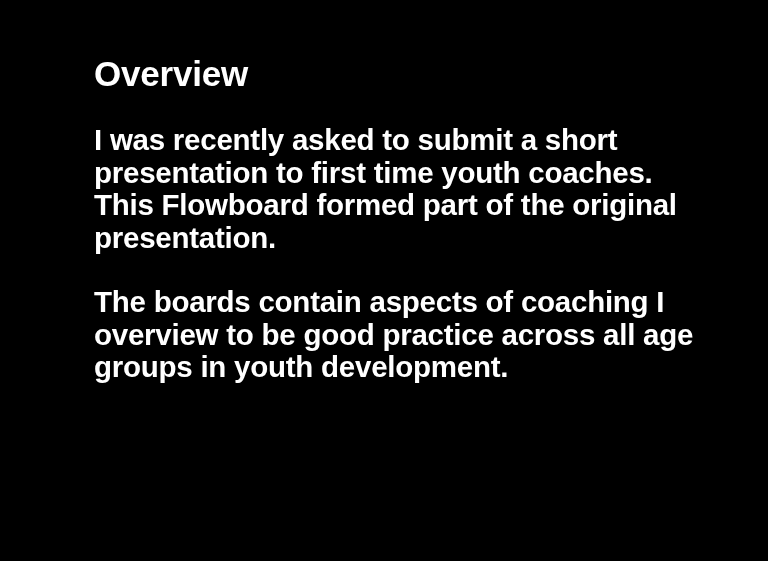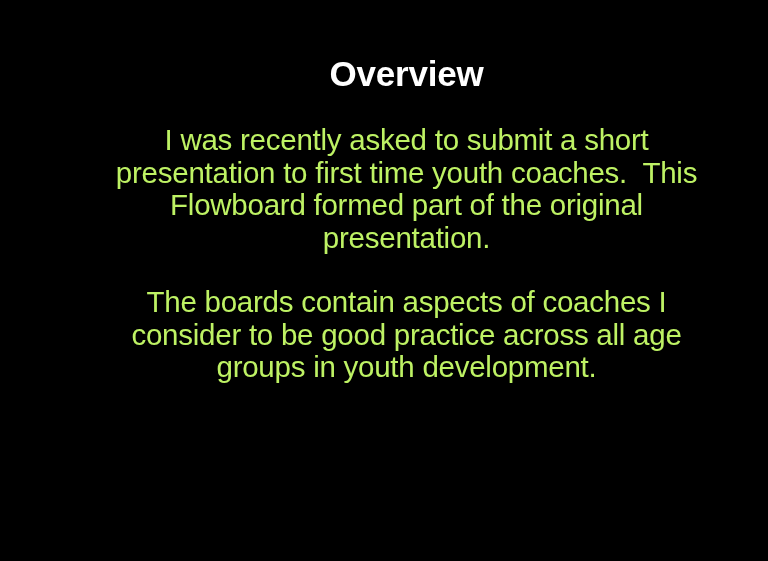--- a/index.html
+++ b/index.html
@@ -12,66 +12,65 @@
     font-family: "Liberation Sans", sans-serif;
     -webkit-font-smoothing: antialiased;
   }
   .slide {
     position: relative;
     width: 768px;
     height: 561px;
     background: #000000;
     overflow: hidden;
     box-sizing: border-box;
-    text-align: center;
   }
   .slide-content {
     position: absolute;
     left: 94px;
     top: 52px;
     width: 625px;
   }
   .slide-title {
     color: #ffffff;
     font-size: 35px;
     font-weight: bold;
     line-height: 44px;
     letter-spacing: -0.2px;
     margin: 0 0 0 0;
     white-space: pre;
   }
   .body-block {
     margin-top: 28px;
   }
   .body-para {
-    color: #bef264;
+    color: #ffffff;
     font-size: 29.5px;
-    font-weight: 400;
+    font-weight: 700;
     line-height: 32.5px;
     letter-spacing: -0.25px;
-    margin: 9px;
+    margin: 0;
     white-space: pre-wrap;
   }
   .body-para + .body-para {
     margin-top: 32px;
   }
 </style>
 </head>
 <body>
 
 <div class="slide">
 
   <div class="slide-content">
 
     <h1 class="slide-title">Overview</h1>
 
     <div class="body-block">
 
       <p class="body-para">I was recently asked to submit a short presentation to first time youth coaches.  This Flowboard formed part of the original presentation.</p>
 
 
-      <p class="body-para">The boards contain aspects of coaches I consider to be good practice across all age groups in youth development.</p>
+      <p class="body-para">The boards contain aspects of coaching I overview to be good practice across all age groups in youth development.</p>
 
     </div>
 
   </div>
 
 </div>
 
 </body></html>

